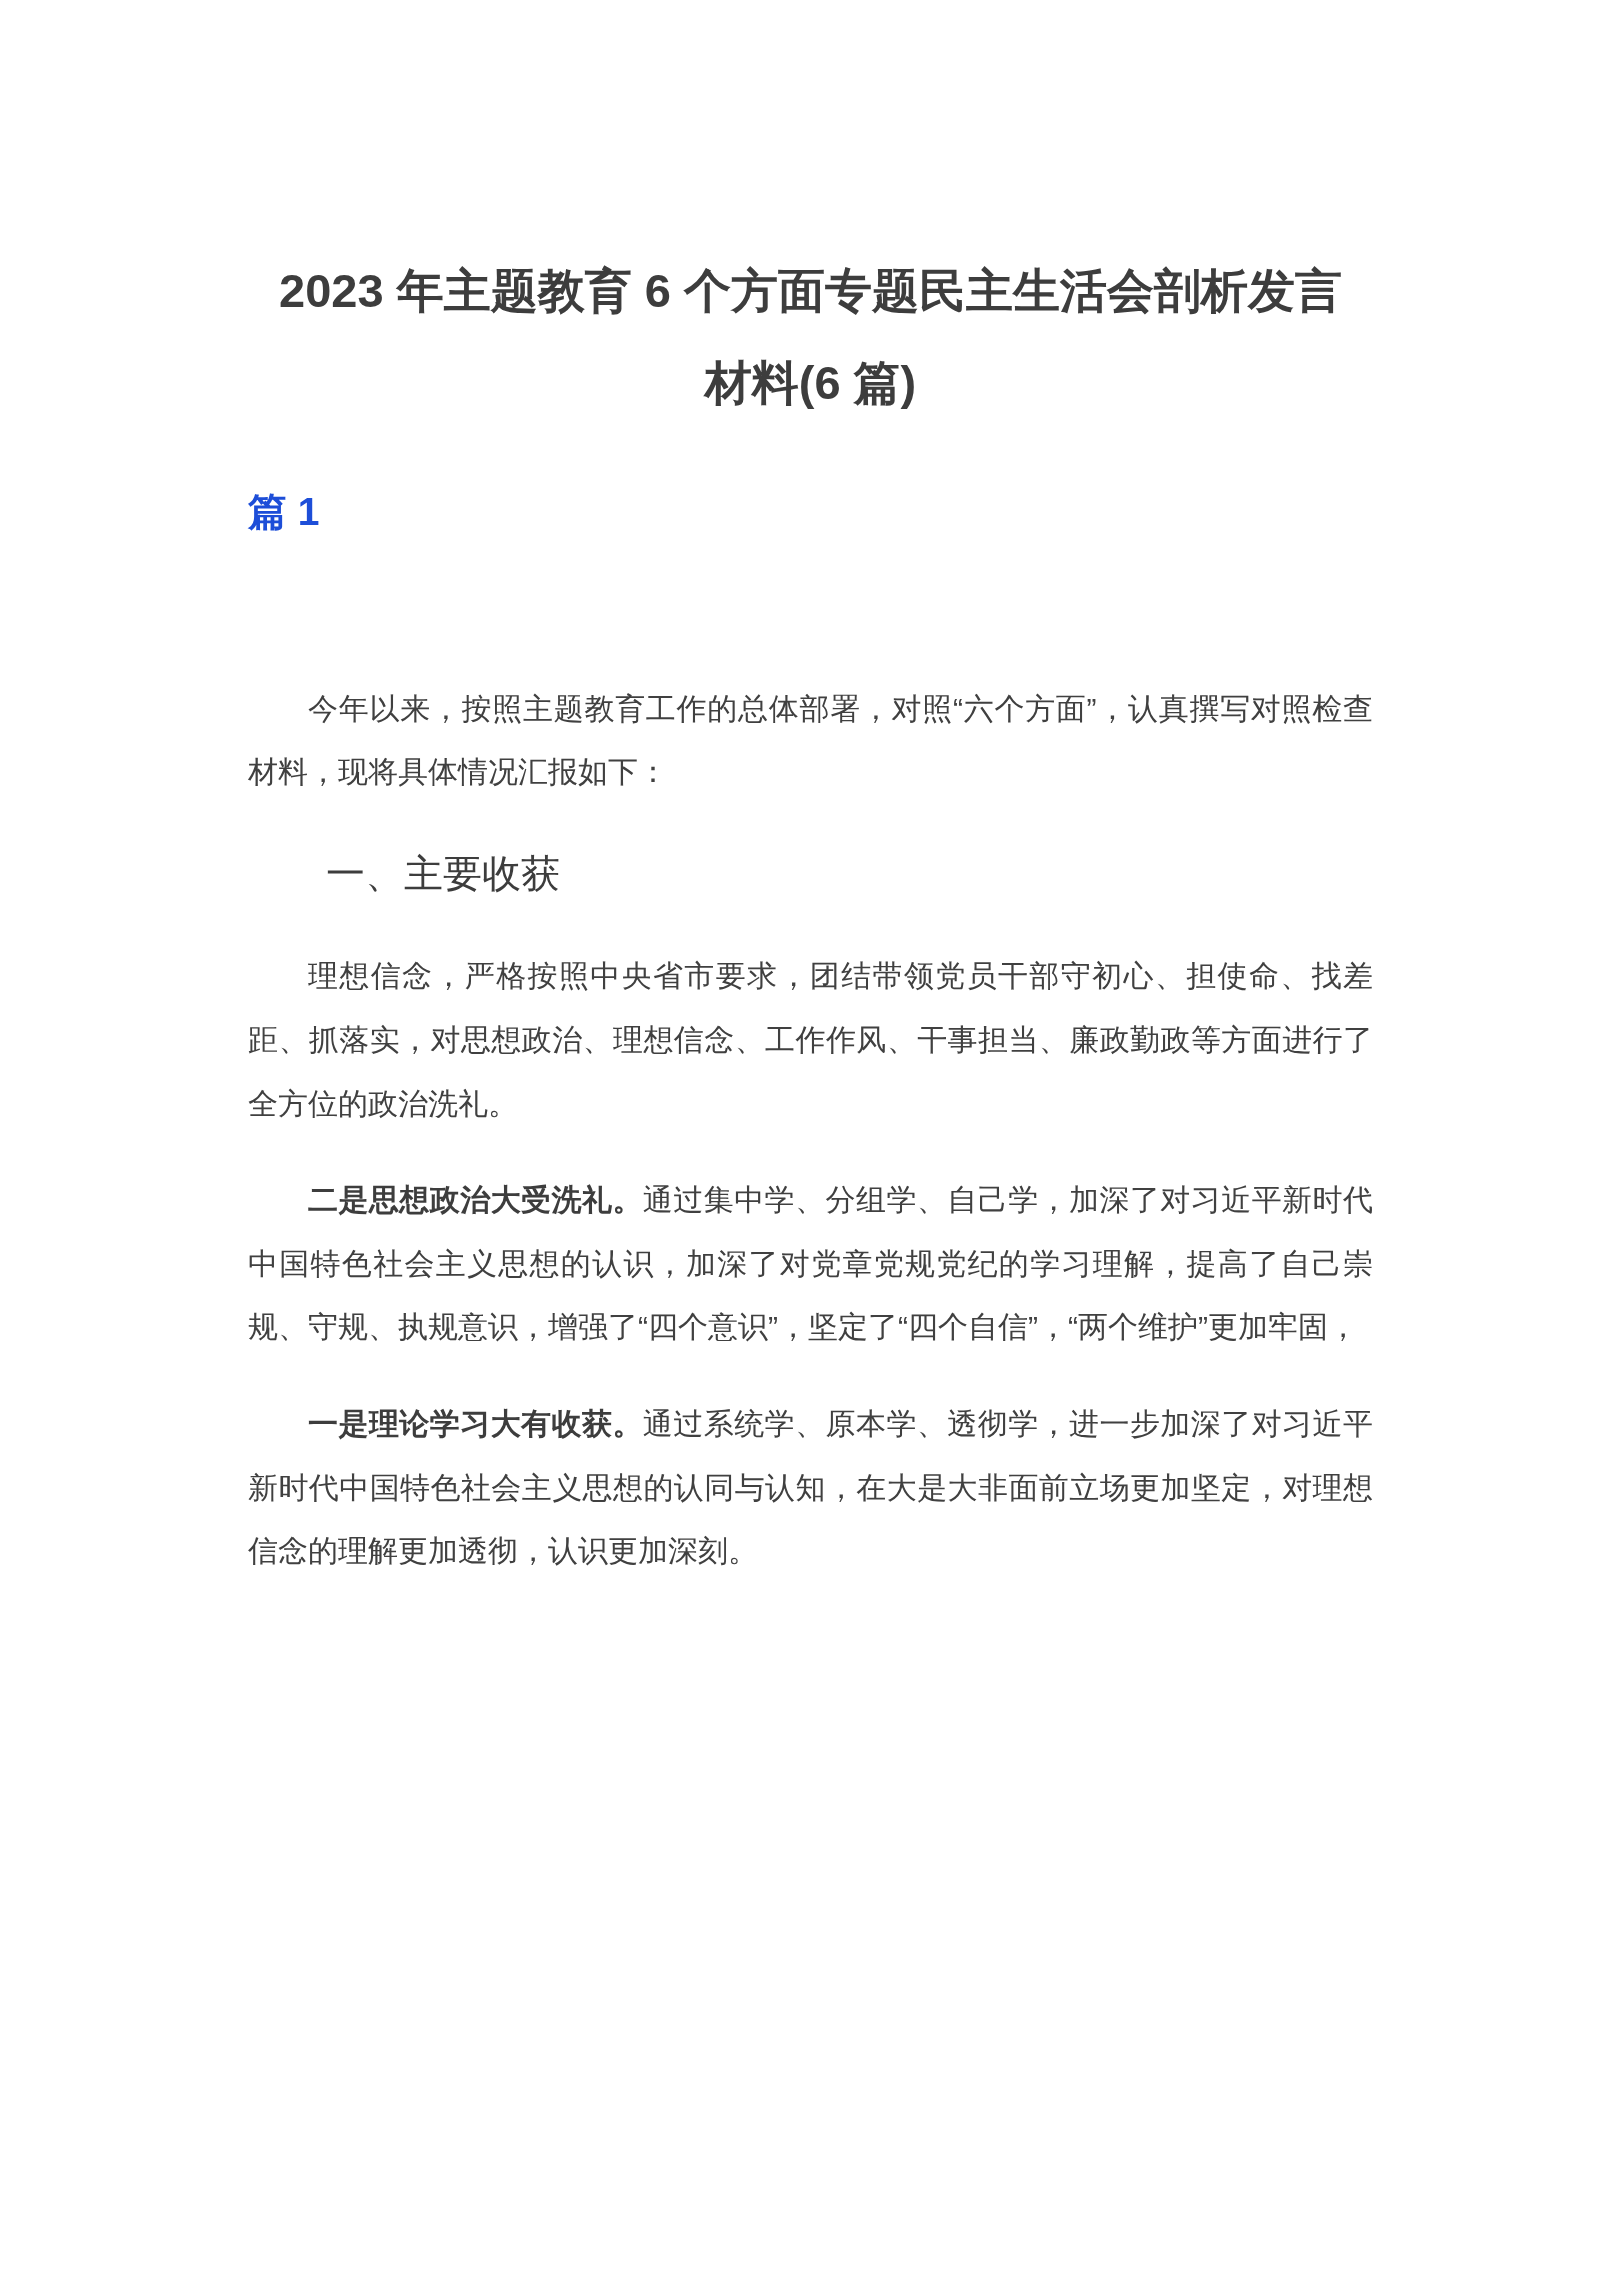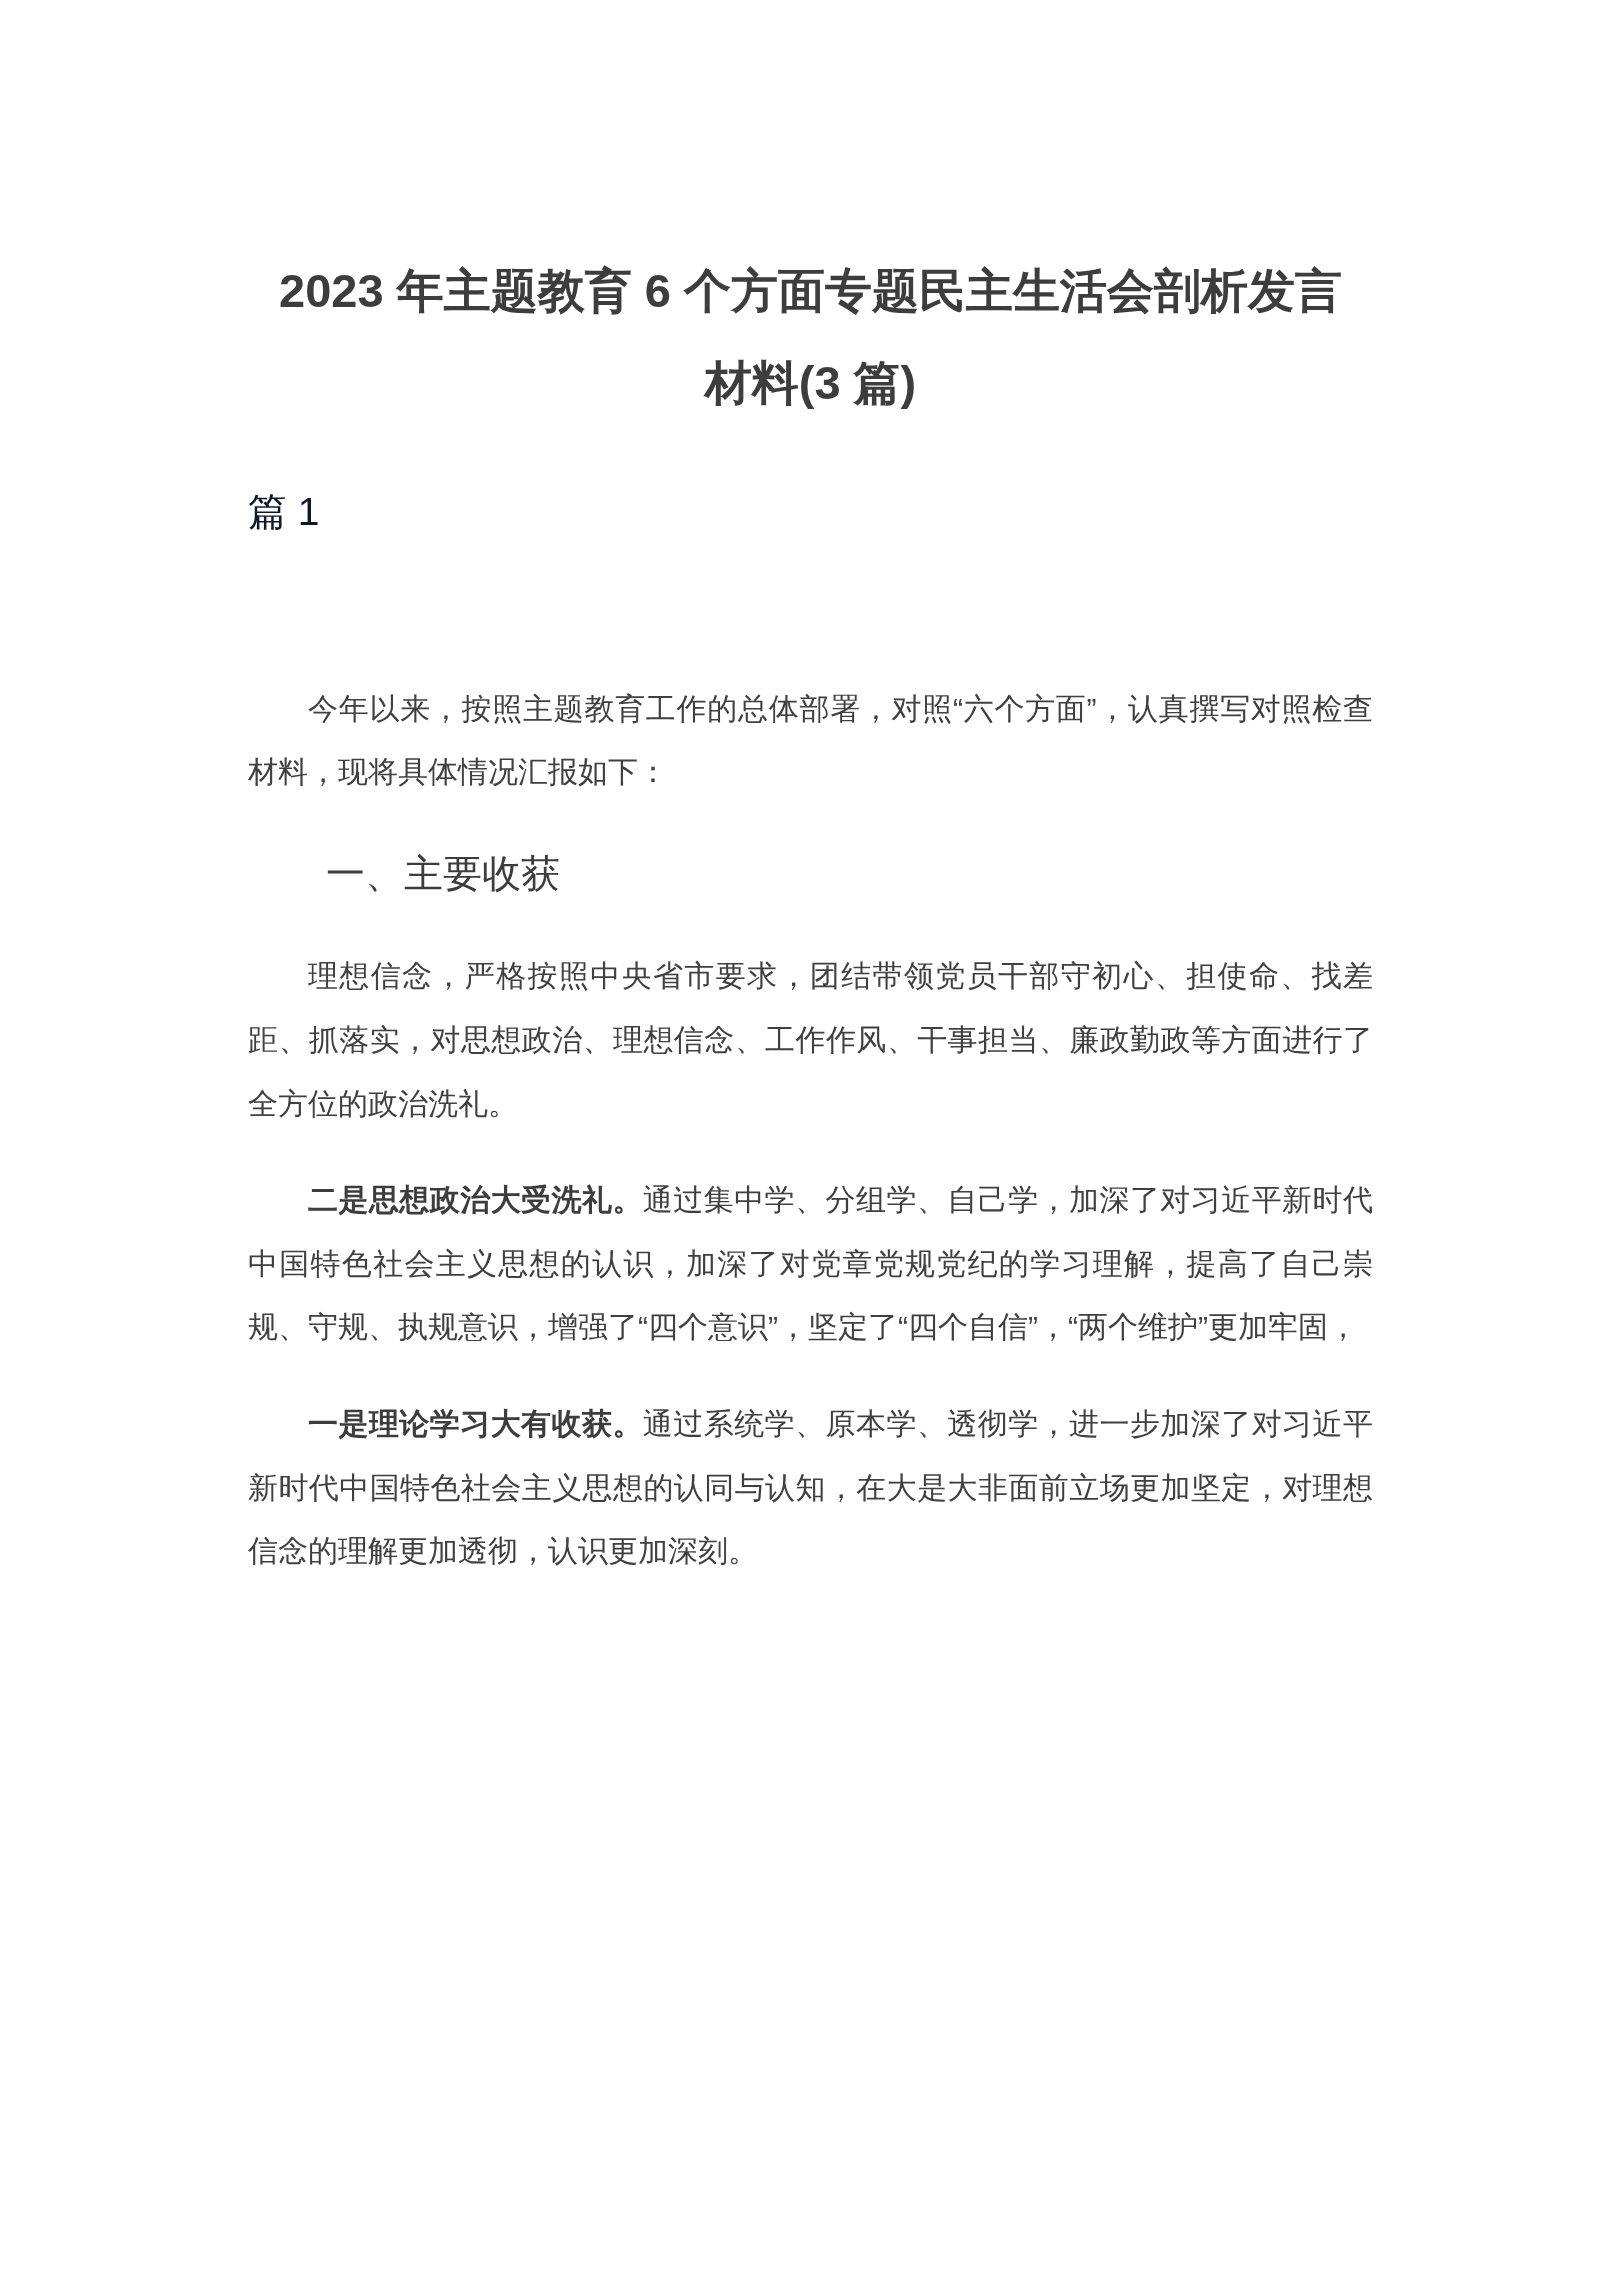--- a/index.html
+++ b/index.html
@@ -28,22 +28,22 @@
     color: #3d3d3d;
     text-align: center;
     line-height: 1.95;
   }
   .title-line {
     display: block;
   }
   .section-label {
     margin: 0 0 137px 0;
     font-size: 39px;
-    font-weight: normal;
-    color: #0f172a;
+    font-weight: bold;
+    color: #1d4ed8;
     line-height: 1.4;
   }
   .para {
     margin: 33px 0;
     font-size: 30px;
     line-height: 2.12;
     text-indent: 2em;
     text-align: justify;
     color: #404040;
   }
@@ -60,21 +60,21 @@
     color: #3d3d3d;
   }
 </style>
 </head>
 <body>
 
 <div class="page">
 
   <h1 class="title">
     <span class="title-line">2023 年主题教育 6 个方面专题民主生活会剖析发言</span>
-    <span class="title-line">材料(3 篇)</span>
+    <span class="title-line">材料(6 篇)</span>
   </h1>
 
   <p class="section-label">篇 1</p>
 
   <p class="para">今年以来，按照主题教育工作的总体部署，对照“六个方面”，认真撰写对照检查材料，现将具体情况汇报如下：</p>
 
   <h2 class="heading">一、主要收获</h2>
 
   <p class="para">理想信念，严格按照中央省市要求，团结带领党员干部守初心、担使命、找差距、抓落实，对思想政治、理想信念、工作作风、干事担当、廉政勤政等方面进行了全方位的政治洗礼。</p>
 

